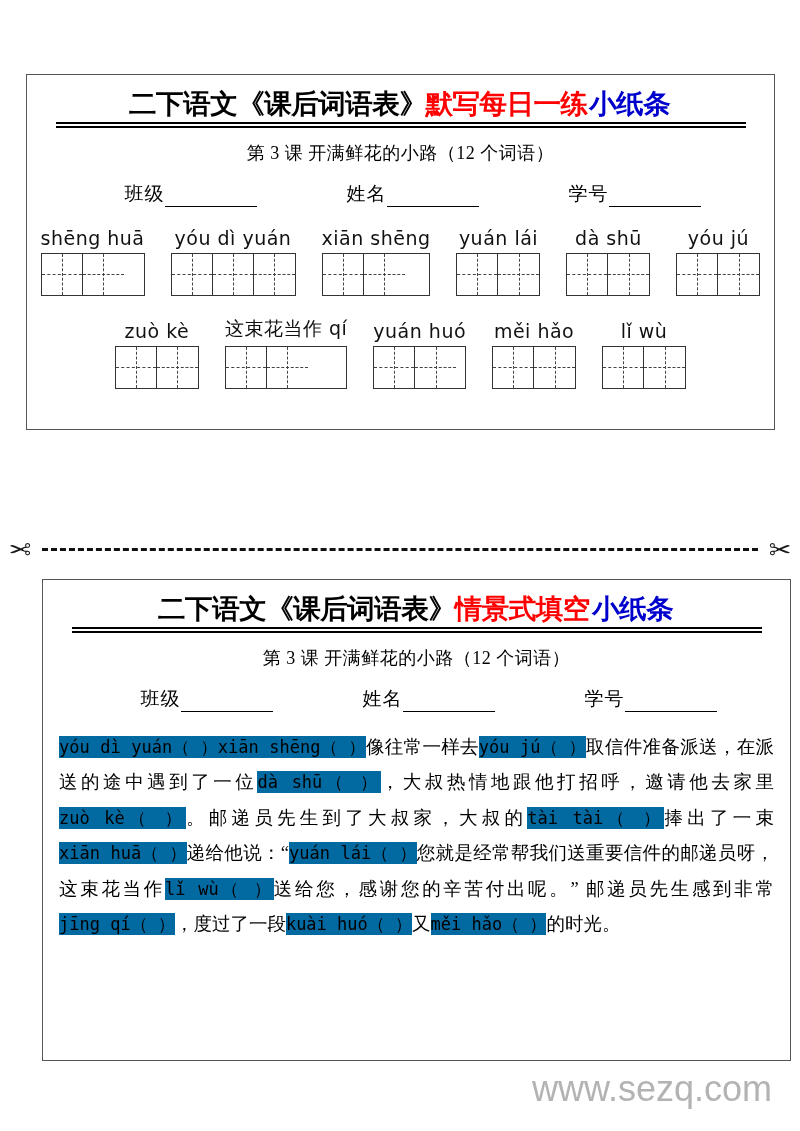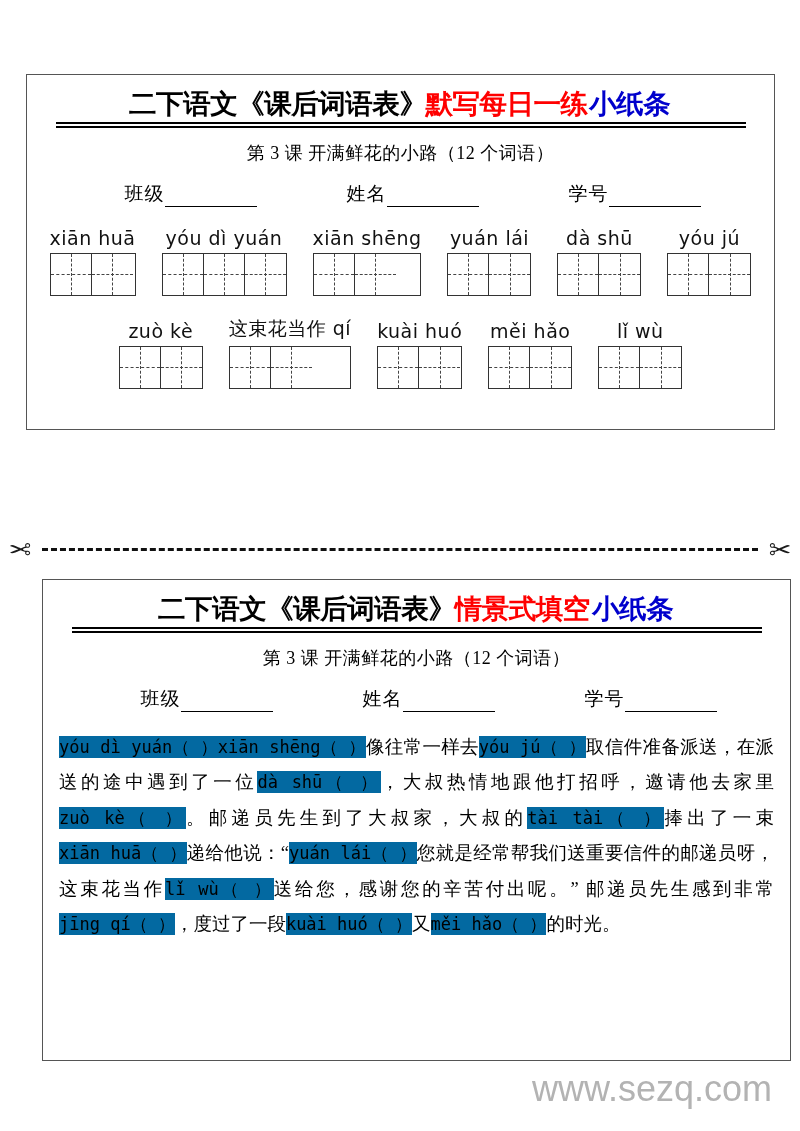--- a/index.html
+++ b/index.html
@@ -219,21 +219,21 @@
       <span class="info-blank"></span>
     </span>
     <span class="info-field">
       <span class="info-label">学号</span>
       <span class="info-blank"></span>
     </span>
   </div>
 
   <div class="word-row" id="word-row-0">
       <div class="word-item">
-        <div class="word-pinyin">xiān huā</div>
+        <div class="word-pinyin">shēng huā</div>
         <div class="grid">
           <div class="cell"></div>
           <div class="cell"></div>
         </div>
       </div>
       <div class="word-item">
         <div class="word-pinyin">yóu dì yuán</div>
         <div class="grid">
           <div class="cell"></div>
           <div class="cell"></div>
@@ -278,21 +278,21 @@
         </div>
       </div>
       <div class="word-item">
         <div class="word-pinyin">这束花当作 qí</div>
         <div class="grid">
           <div class="cell"></div>
           <div class="cell"></div>
         </div>
       </div>
       <div class="word-item">
-        <div class="word-pinyin">kuài huó</div>
+        <div class="word-pinyin">yuán huó</div>
         <div class="grid">
           <div class="cell"></div>
           <div class="cell"></div>
         </div>
       </div>
       <div class="word-item">
         <div class="word-pinyin">měi hǎo</div>
         <div class="grid">
           <div class="cell"></div>
           <div class="cell"></div>

